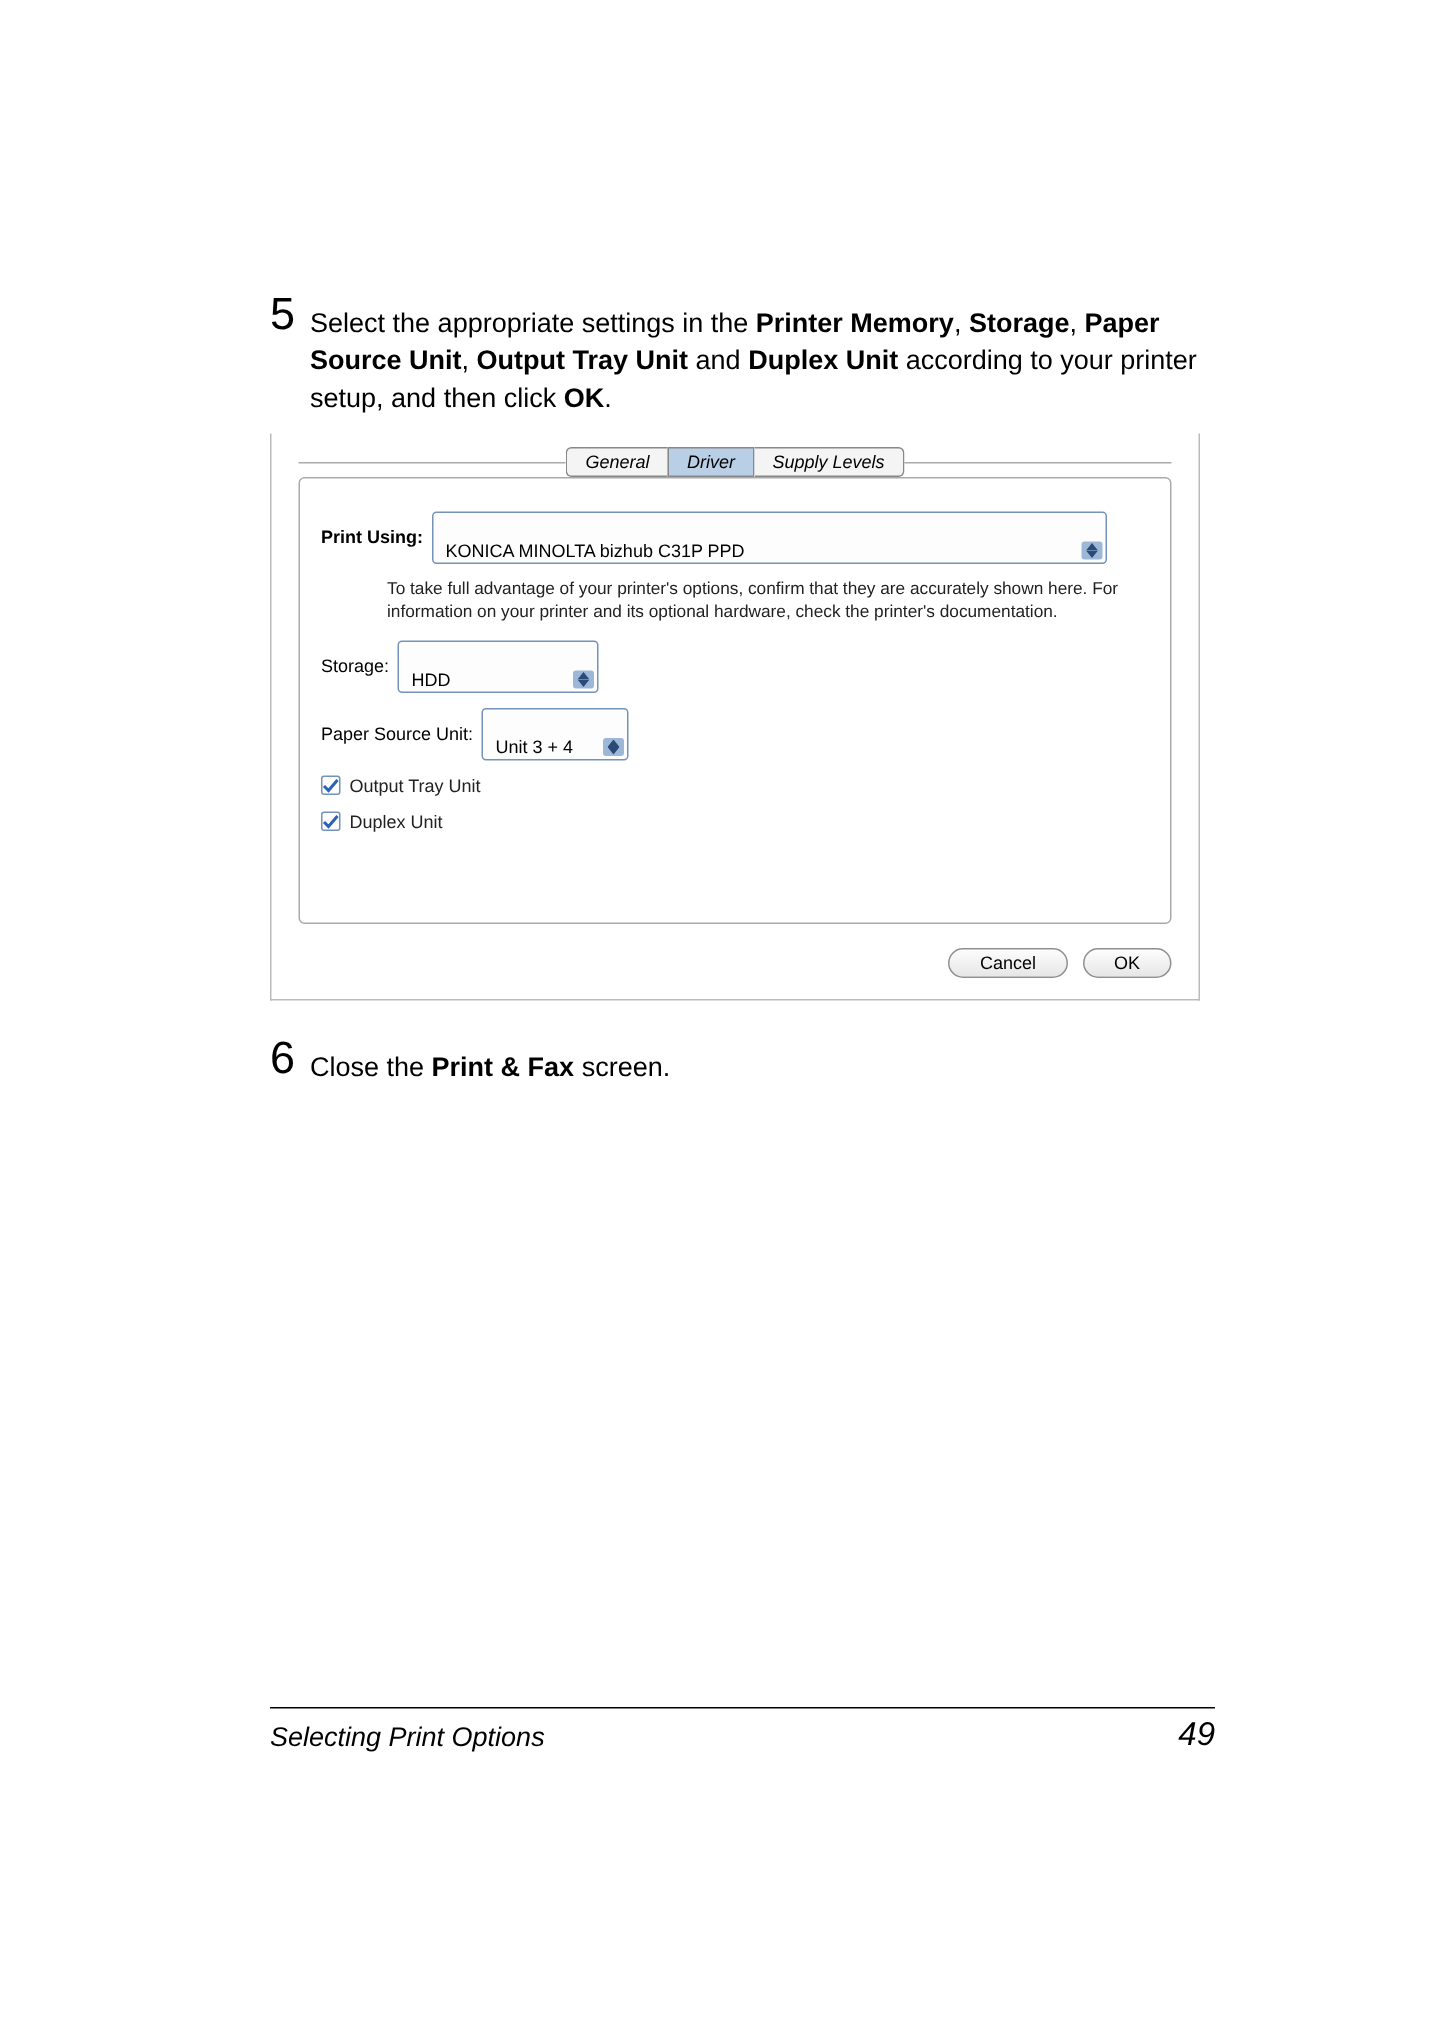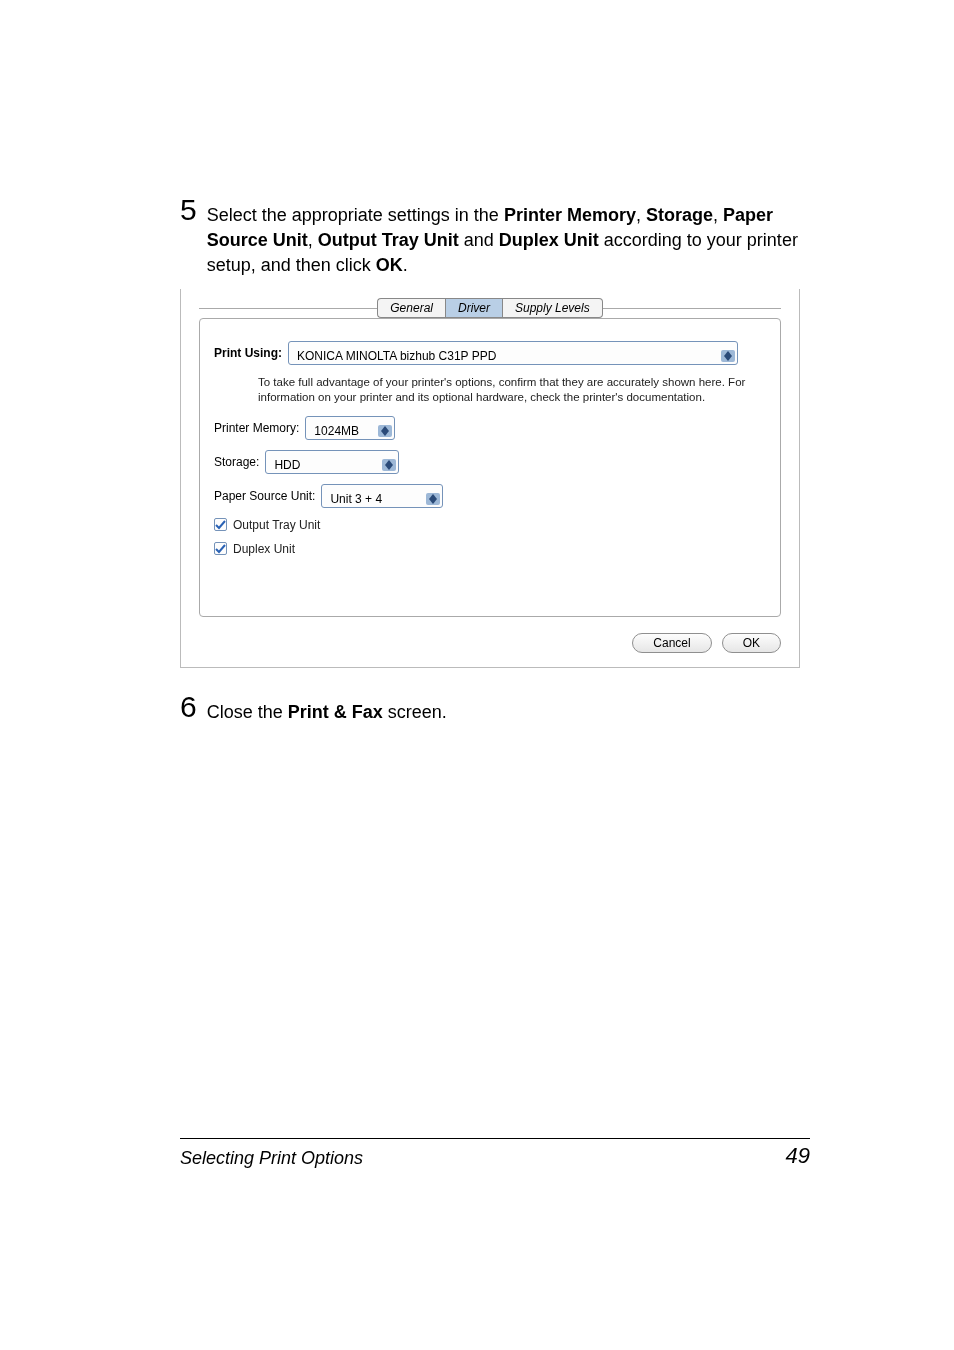--- a/index.html
+++ b/index.html
@@ -71,29 +71,29 @@
     font-size: 12px;
     display: inline-block;
     padding-right: 6px;
   }
   .select {
     display: inline-flex;
     align-items: center;
     justify-content: space-between;
     border: 1px solid #7593b9;
     border-radius: 3px;
-    padding: 7px 2px 1px 8px;
+    padding: 18px 2px 1px 8px;
     background: #fdfdfd;
     font-size: 12px;
     min-height: 18px;
   }
   .select.wide { width: 450px; }
   .select.mem { width: 90px; }
   .select.hdd { width: 134px; }
-  .select.unit { width: 122px; }
+  .select.unit { width: 98px; }
   .arrows {
     display: inline-flex;
     flex-direction: column;
     background: #9db8d7;
     border-radius: 2px;
     width: 14px;
     align-items: center;
     margin-left: 6px;
     padding: 1px 0;
   }
@@ -172,34 +172,20 @@
               </svg>
             <svg width="8" height="5">
                 <polygon points="0,0 8,0 4,5" fill="#2a4a78"></polygon>
               </svg>
           </span>
         </span>
       </div>
 
       <div class="note">To take full advantage of your printer's options, confirm that they are accurately shown here. For information on your printer and its optional hardware, check the printer's documentation.</div>
 
-      <div class="row">
-        <span class="row-label-first">Printer Memory:</span>
-        <span class="select mem">
-          <span>1024MB</span>
-          <span class="arrows">
-            <svg width="8" height="5">
-                <polygon points="4,0 8,5 0,5" fill="#2a4a78"></polygon>
-              </svg>
-            <svg width="8" height="5">
-                <polygon points="0,0 8,0 4,5" fill="#2a4a78"></polygon>
-              </svg>
-          </span>
-        </span>
-      </div>
 
       <div class="row">
         <span class="row-label-first">Storage:</span>
         <span class="select hdd">
           <span>HDD</span>
           <span class="arrows">
             <svg width="8" height="5">
                 <polygon points="4,0 8,5 0,5" fill="#2a4a78"></polygon>
               </svg>
             <svg width="8" height="5">

